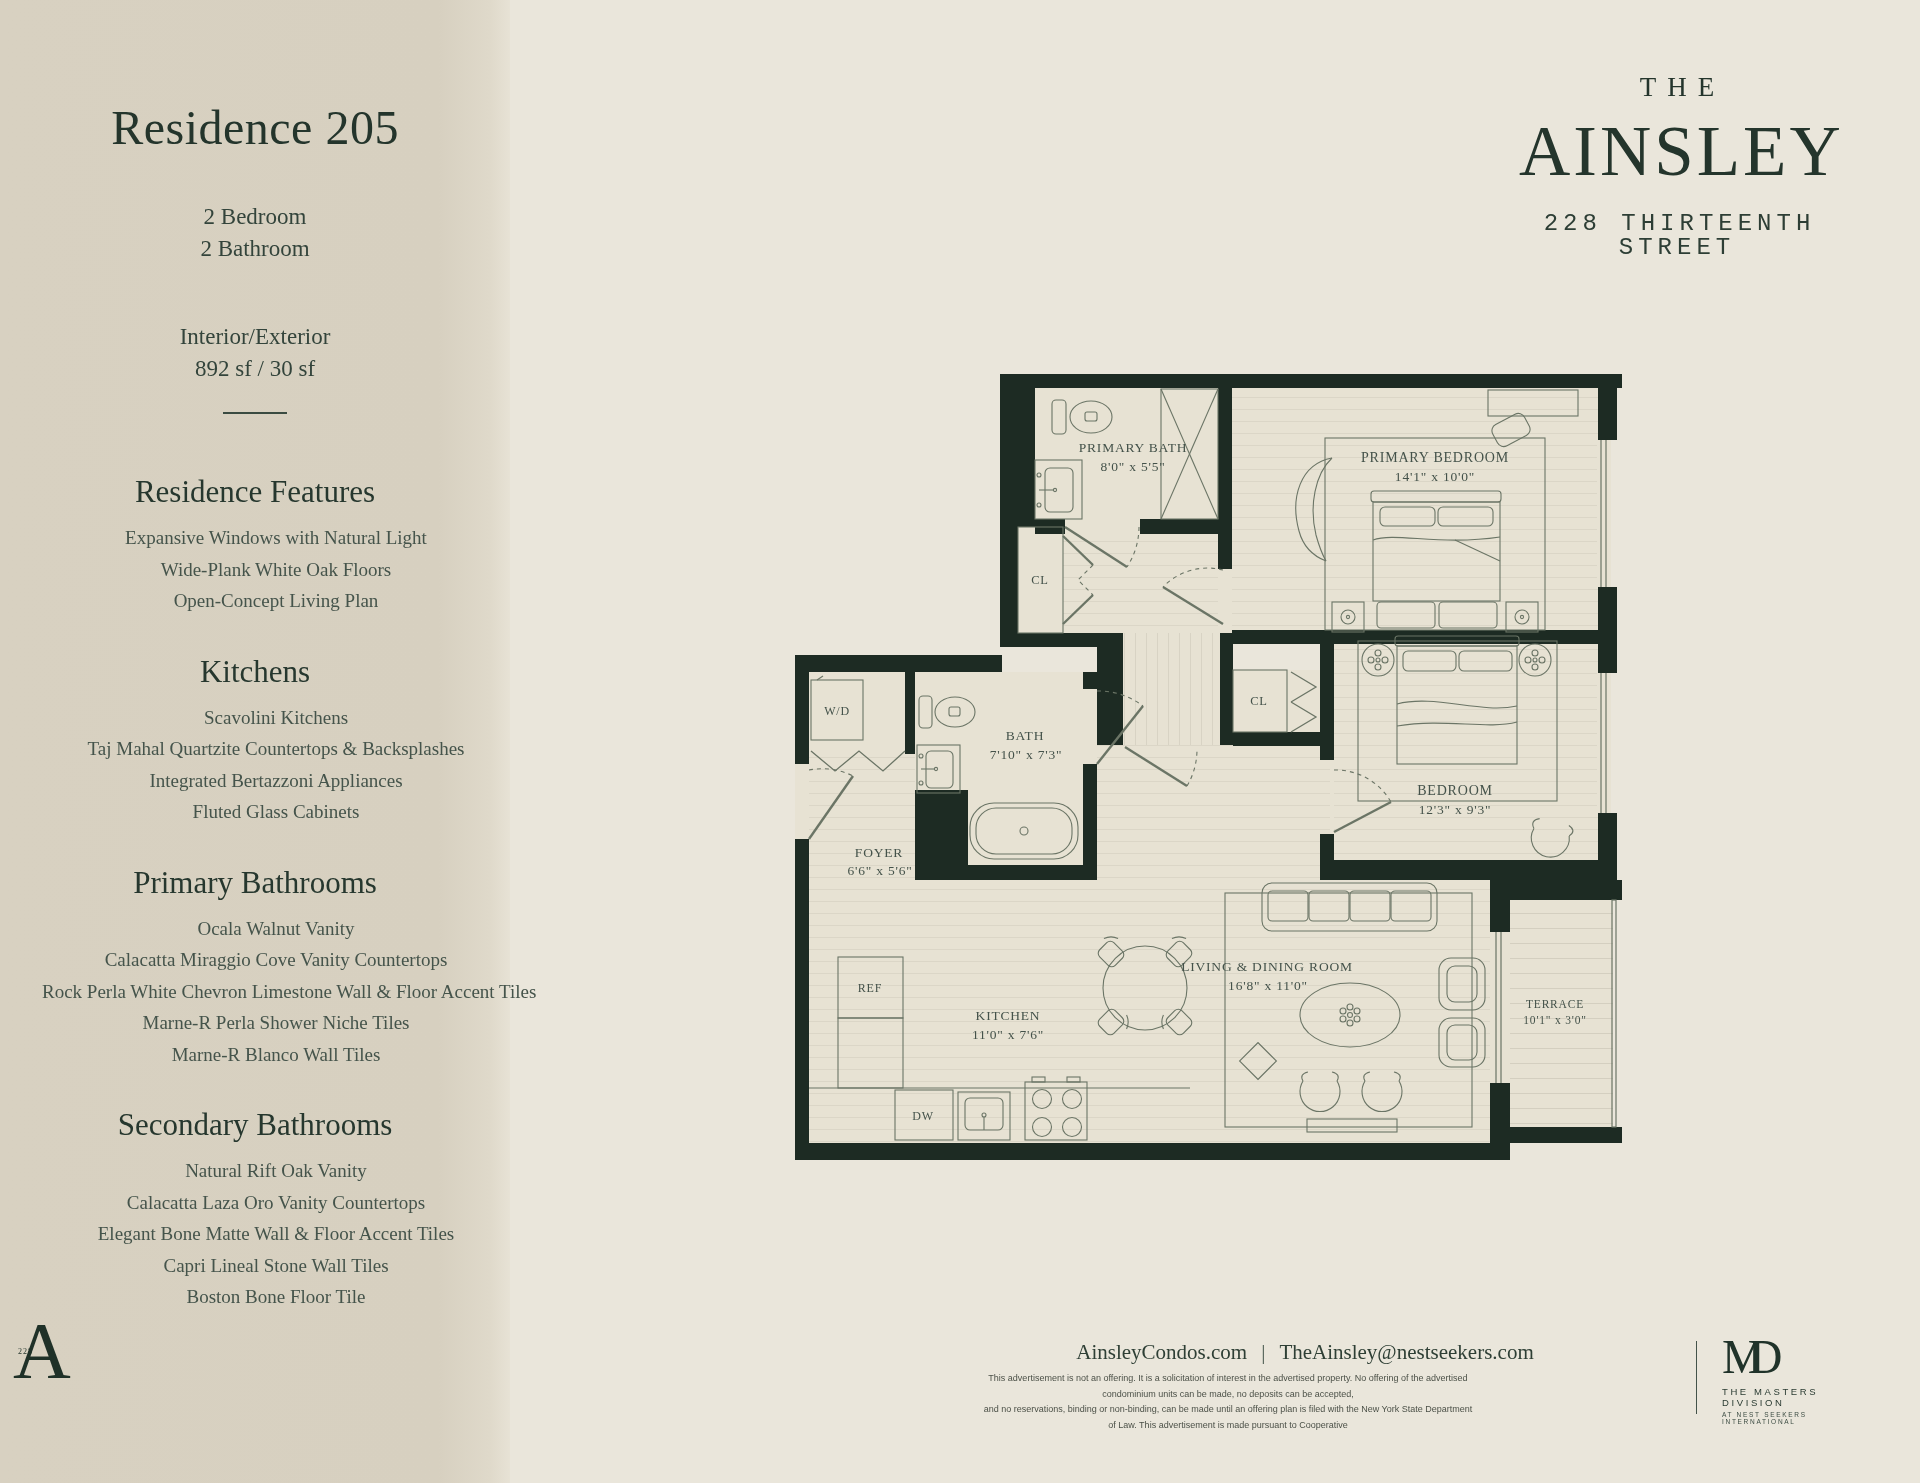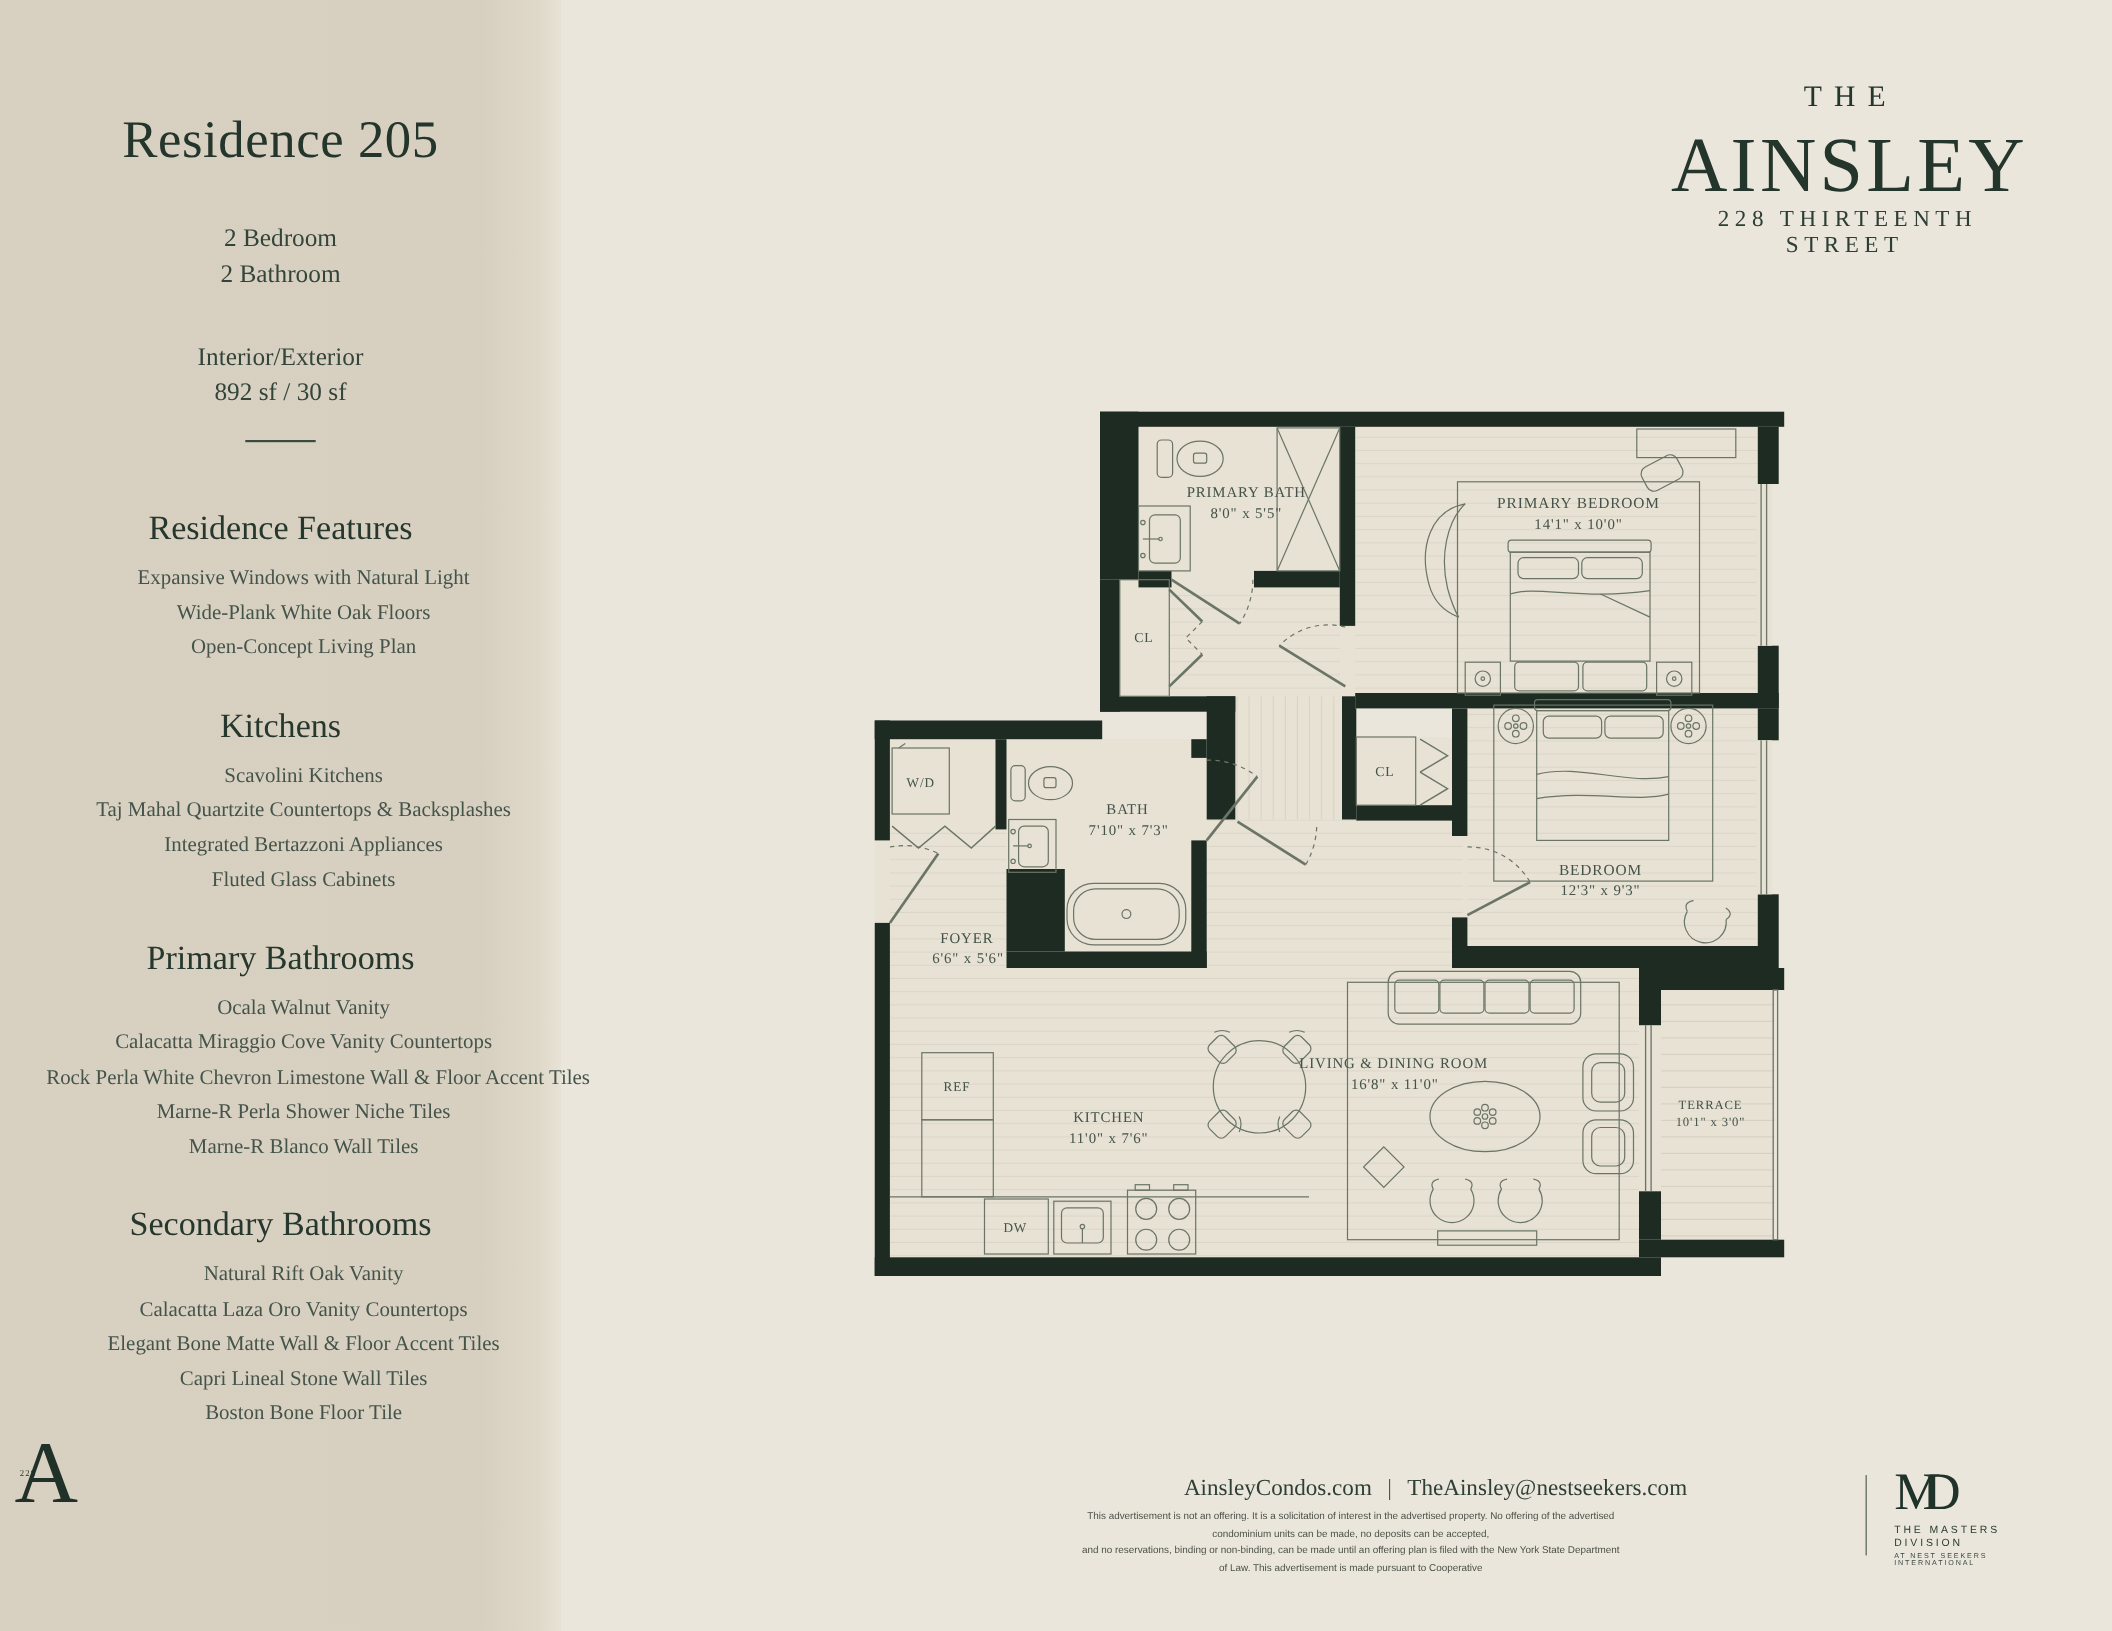--- a/index.html
+++ b/index.html
@@ -5,35 +5,35 @@
   html,body{margin:0;padding:0;background:#eae6db;}
   .page{position:relative;width:1920px;height:1483px;background:#eae6db;overflow:hidden;
         font-family:"Liberation Serif",serif;color:#2d3c33;}
 
   
   .sidebar{position:absolute;left:0;top:0;width:510px;height:100%;
            background:linear-gradient(90deg,#d8d1c1 0%,#d7d0c0 86%,#dfd9ca 96%,#e7e2d5 100%);
            text-align:center;}
   .res-title{margin:101px 0 0;font-size:48px;line-height:54px;color:#24352c;font-weight:normal;letter-spacing:.5px;}
   .bedbath{margin-top:46px;font-size:23px;line-height:32px;color:#33443b;}
-  .sfblock{margin-top:44px;font-size:23px;line-height:32px;color:#33443b;}
+  .sfblock{margin-top:56px;font-size:23px;line-height:32px;color:#33443b;}
   .divider{width:64px;height:2px;background:#3a4b41;margin:27px auto 0;}
   .sb-h{margin:37px 0 0;font-size:31px;line-height:36px;color:#26372e;font-weight:normal;}
   .sb-h.first{margin-top:60px;}
   .sb-ul{margin:12px 0 0;padding:0;list-style:none;font-size:19px;line-height:31.5px;color:#45544b;}
   .sb-ul li{white-space:nowrap;padding-left:42px;}
   .a-logo{position:absolute;left:228;top:1338;width:84px;height:78px;color:#1f3128;}
   .a-logo .letter{font-size:80px;line-height:76px;display:block;}
   .a-logo .num{position:absolute;left:18px;top:34px;font-size:8px;letter-spacing:1px;}
 
   
   .brand{position:absolute;left:1519px;top:60px;width:316px;text-align:center;color:#24352c;}
   .brand-the{font-size:27px;letter-spacing:11px;text-indent:11px;line-height:30px;padding-top:12px;}
   .brand-name{font-size:71px;line-height:70px;letter-spacing:3px;margin-top:14px;}
-  .brand-addr{font-size:21px;letter-spacing:5px;text-indent:5px;line-height:24px;color:#2d3e35;}
+  .brand-addr{font-size:24px;letter-spacing:5px;text-indent:5px;line-height:24px;margin-top:26px;color:#2d3e35;font-family:Liberation Mono, monospace;}
 
   
   .plan{position:absolute;left:795px;top:374px;width:830px;height:790px;}
 
   
   .contact{position:absolute;left:1305px;top:1340px;transform:translateX(-50%);
            white-space:nowrap;font-size:21px;color:#2e3f35;}
   .contact .sep{padding:0 14px;color:#4a5a50;}
   .legal{position:absolute;left:1228px;top:1371px;width:492px;transform:translateX(-50%);
          font-family:"Liberation Sans",sans-serif;font-size:9px;line-height:15.5px;

